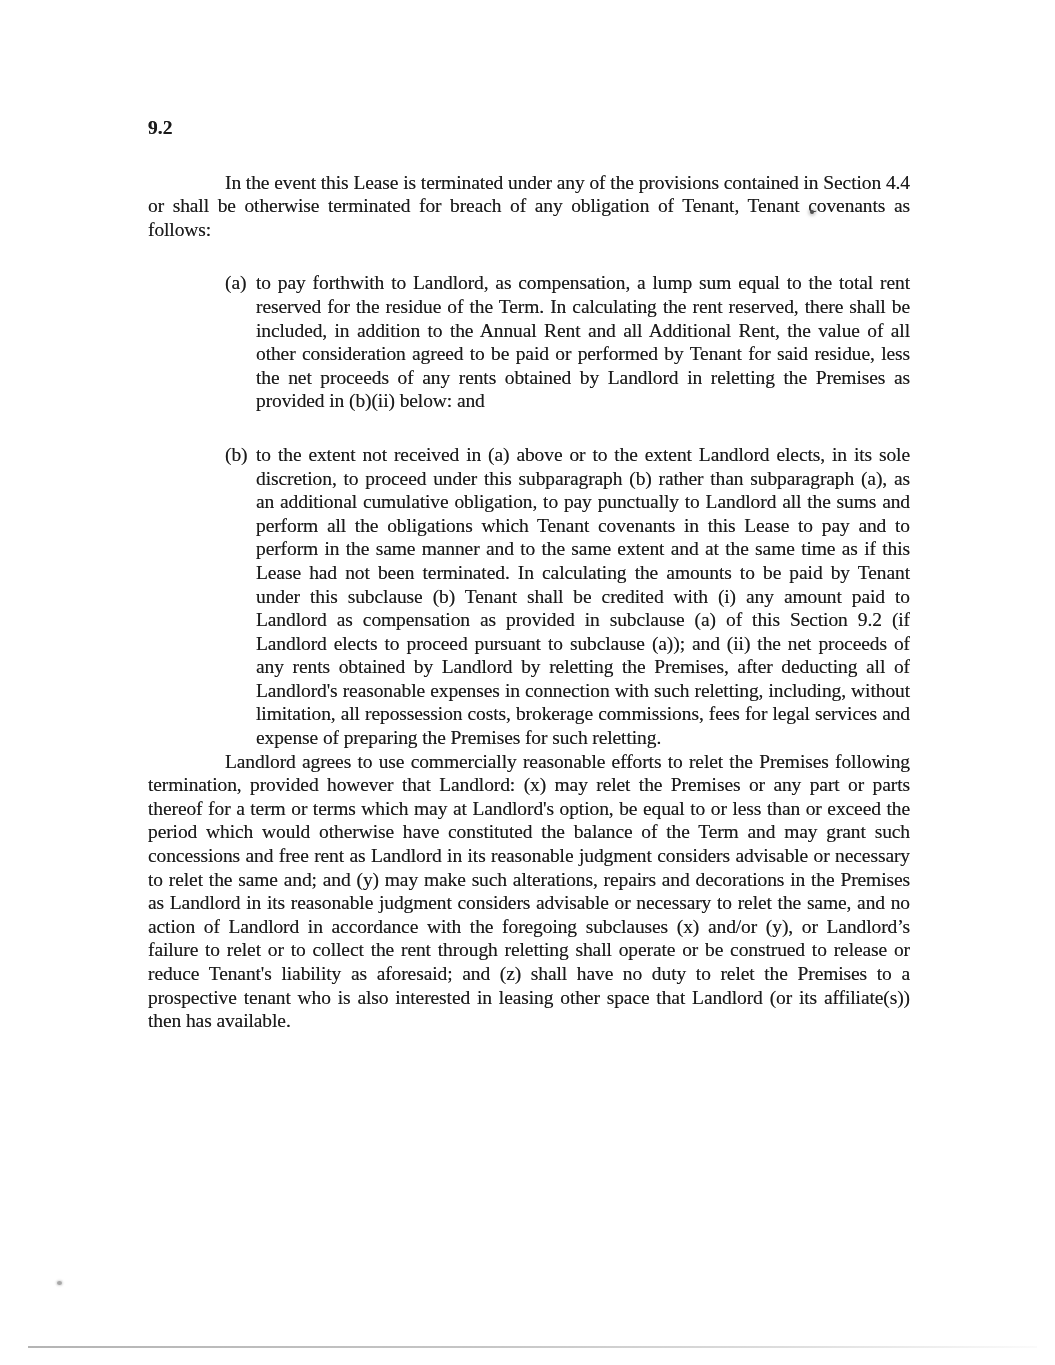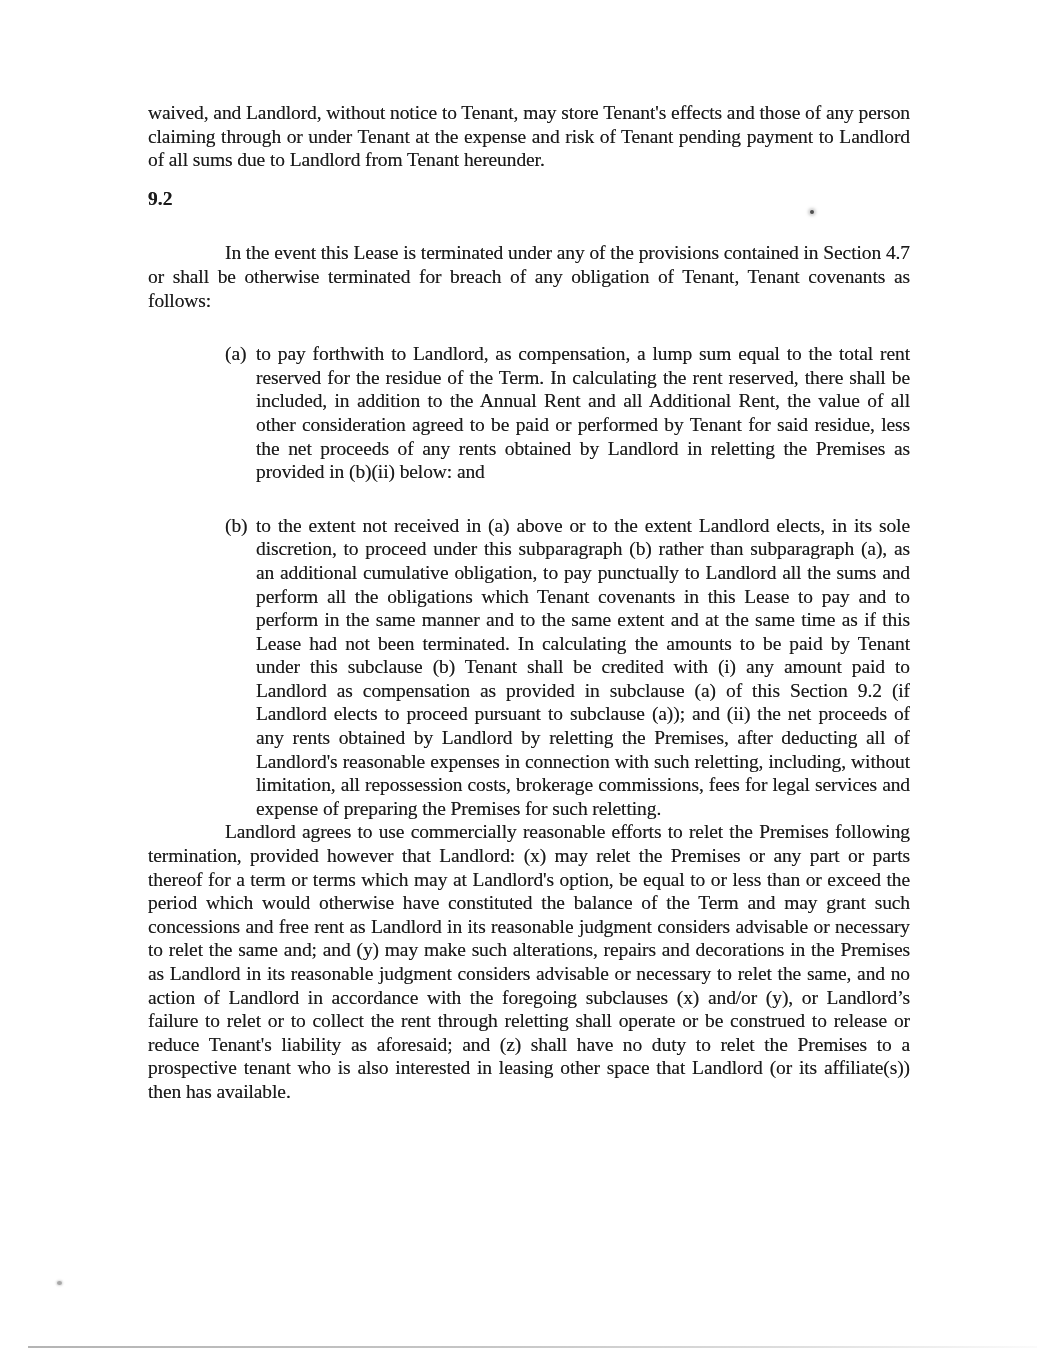--- a/index.html
+++ b/index.html
@@ -104,27 +104,26 @@
     box-shadow: 0 0 2px 1px rgba(170,170,170,0.4);
   }
 </style>
 </head>
 <body>
 
 <div class="page">
 
   <div class="content">
 
-    <p class="para">waived, and Landlord, without notice to Tenant, may store Tenant's effects and those of any person claiming through or under Tenant at the expense and risk of Tenant pending payment to Landlord of all sums due to Landlord from Tenant hereunder.</p>
 
     <div class="section-heading">
       <span class="section-number">9.2</span>
     </div>
 
-    <p class="para lead">In the event this Lease is terminated under any of the provisions contained in Section 4.7 or shall be otherwise terminated for breach of any obligation of Tenant, Tenant covenants as follows:</p>
+    <p class="para lead">In the event this Lease is terminated under any of the provisions contained in Section 4.4 or shall be otherwise terminated for breach of any obligation of Tenant, Tenant covenants as follows:</p>
 
     <div class="clause">
       <span class="para clause-label">(a)</span>
       <p class="para">to pay forthwith to Landlord, as compensation, a lump sum equal to the total rent reserved for the residue of the Term.  In calculating the rent reserved, there shall be included, in addition to the Annual Rent and all Additional Rent, the value of all other consideration agreed to be paid or performed by Tenant for said residue, less the net proceeds of any rents obtained by Landlord in reletting the Premises as provided in (b)(ii) below: and</p>
     </div>
 
     <div class="clause">
       <span class="para clause-label">(b)</span>
       <p class="para">to the extent not received in (a) above or to the extent Landlord elects, in its sole discretion, to proceed under this subparagraph (b) rather than subparagraph (a), as an additional cumulative obligation, to pay punctually to Landlord all the sums and perform all the obligations which Tenant covenants in this Lease to pay and to perform in the same manner and to the same extent and at the same time as if this Lease had not been terminated.  In calculating the amounts to be paid by Tenant under this subclause (b) Tenant shall be credited with (i) any amount paid to Landlord as compensation as provided in subclause (a) of this Section 9.2 (if Landlord elects to proceed pursuant to subclause (a)); and (ii) the net proceeds of any rents obtained by Landlord by reletting the Premises, after deducting all of Landlord's reasonable expenses in connection with such reletting, including, without limitation, all repossession costs, brokerage commissions, fees for legal services and expense of preparing the Premises for such reletting.</p>
     </div>

